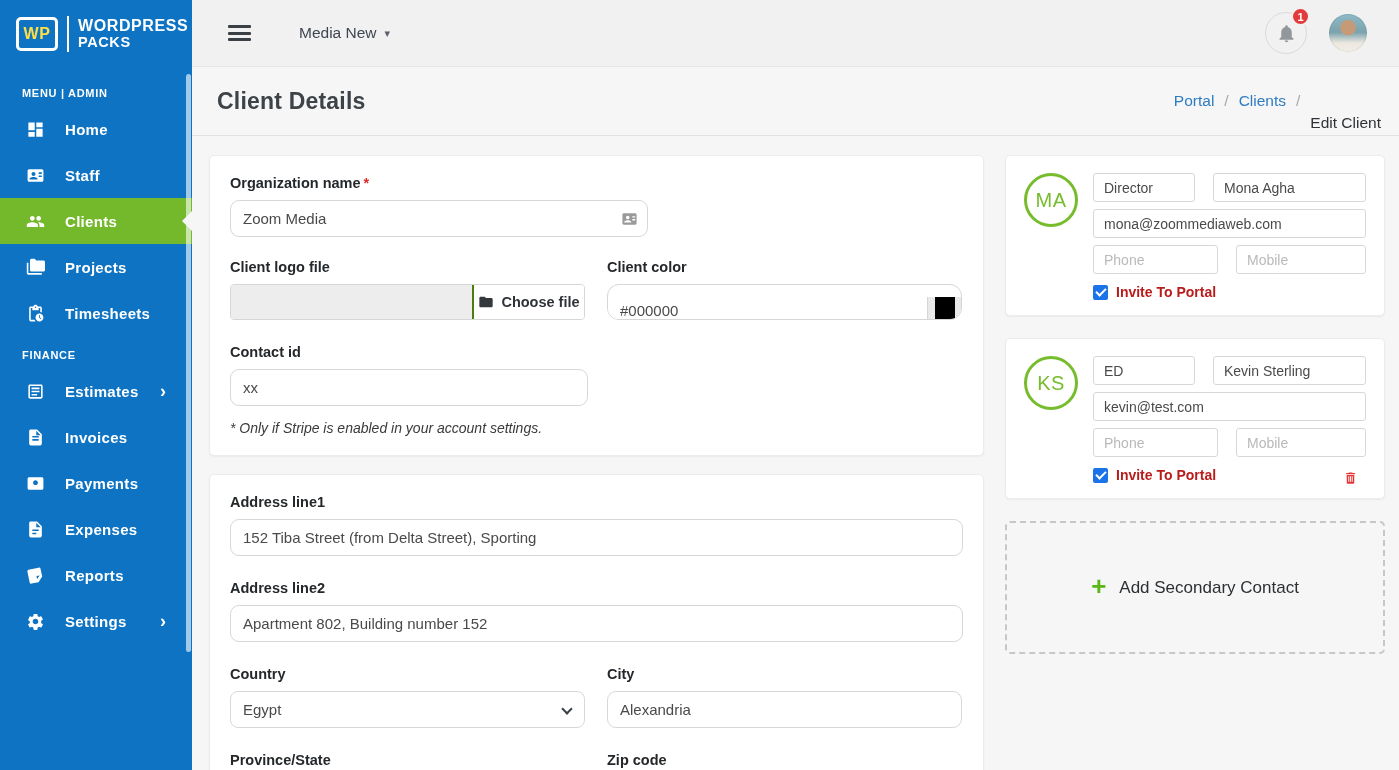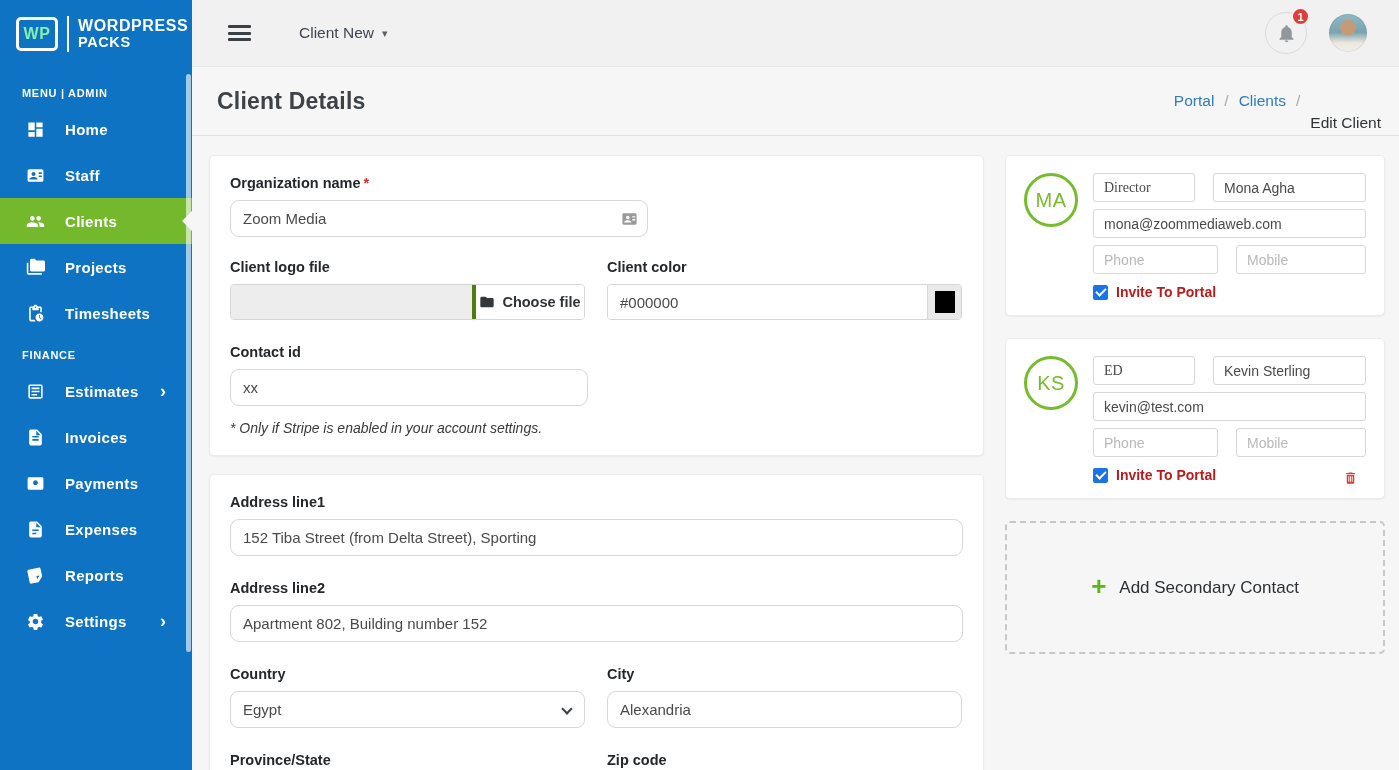--- a/index.html
+++ b/index.html
@@ -9,21 +9,21 @@
     font-family:"Liberation Sans", sans-serif; background:#f6f6f6;
   }
   
   .sidebar {
     position:absolute; left:0; top:0; width:192px; height:770px;
     background:#0d73c2; z-index:3;
   }
   .logo { height:68px; display:flex; align-items:center; padding-left:16px; gap:9px; }
   .logo-badge {
     width:42px; height:34px; border:3px solid #fff; border-radius:5px;
-    color:#86efac; font-weight:bold; font-size:16px; letter-spacing:.5px;
+    color:#fde047; font-weight:bold; font-size:16px; letter-spacing:.5px;
     display:flex; align-items:center; justify-content:center;
   }
   .logo-divider { width:2px; height:36px; background:#fff; }
   .logo-text { color:#fff; font-weight:bold; line-height:1.05; }
   .logo-line1 { font-size:16px; letter-spacing:.6px; }
   .logo-line2 { font-size:14.5px; letter-spacing:.6px; }
   .sb-scrollbar {
     position:absolute; right:1px; top:74px; width:5px; height:578px;
     background:rgba(255,255,255,.62); border-radius:3px; z-index:4;
   }
@@ -124,29 +124,29 @@
   .two-col { display:flex; gap:22px; }
   .col355 { width:355px; flex:none; }
   .gap22 { height:22px; } .gap24 { height:24px; }
   
   .file-control {
     display:flex; height:36px; border:1px solid #d6d6d6; border-radius:4px;
     overflow:hidden; cursor:pointer; width:355px;
   }
   .file-empty { flex:1; background:#ededed; }
   .file-btn {
-    width:112px; background:#fff; border-left:4px solid #4d7c0f;
+    width:112px; background:#fff; border-left:2px solid #4d7c0f;
     display:flex; align-items:center; justify-content:center; gap:7px;
     font-size:14.5px; font-weight:bold; color:#2f3338;
   }
   .file-btn svg { width:16px; height:16px; fill:#33383c; }
   
   .color-control {
-    display:flex; height:36px; border:1px solid #d6d6d6; border-radius:4px;
-    overflow:hidden; width:355px;
+    display:flex; height:36px; border:1px solid #d6d6d6; border-radius:12px;
+    overflow:hidden; width:355px;align-items:flex-end;
   }
   .color-text {
     flex:1; border:none; outline:none; padding:0 12px; font-size:15px; color:#4a4a4a;
     font-family:"Liberation Sans", sans-serif;
   }
   .color-swatch-seg {
     width:34px; background:#e9e9e9; border-left:1px solid #d6d6d6;
     display:flex; align-items:center; justify-content:center; cursor:pointer;
   }
   .color-swatch { width:20px; height:22px; background:#000; }
@@ -169,21 +169,21 @@
     display:flex; align-items:center; justify-content:center;
   }
   .c-fields { flex:1; }
   .c-row { display:flex; gap:18px; margin-bottom:7px; }
   .c-input {
     height:29px; border:1px solid #d8d8d8; border-radius:3px; padding:0 10px;
     font-size:14px; color:#4a4a4a; outline:none; width:100%;
     font-family:"Liberation Sans", sans-serif;
   }
   .c-input::placeholder { color:#b9b9b9; }
-  .cw102 { width:102px; flex:none;font-family:Liberation Serif, serif; }
+  .cw102 { width:102px; flex:none; }
   .cw125 { width:125px; flex:none; }
   .invite-row { display:flex; align-items:center; gap:8px; margin-top:10px; }
   .checkbox {
     position:relative; width:15px; height:15px; background:#1a73e8; border-radius:2px; cursor:pointer;
   }
   .checkbox::after {
     content:""; position:absolute; left:5px; top:1.5px; width:4px; height:8px;
     border-right:2px solid #fff; border-bottom:2px solid #fff; transform:rotate(45deg);
   }
   .invite-label { font-size:14px; font-weight:bold; color:#b91c1c; }
@@ -325,21 +325,21 @@
     <div class="sb-scrollbar"></div>
   </div>
 
   <div class="topbar">
     <div class="hamburger">
       <span></span>
         <span></span>
         <span></span>
     </div>
     <div class="quick-new">
-      <span>Client New</span>
+      <span>Media New</span>
       <span class="caret">▾</span>
     </div>
     <div class="tb-right">
       <div class="bell-wrap">
         <svg viewBox="0 0 24 24">
             <path d="M12 22c1.1 0 2-.9 2-2h-4c0 1.1.9 2 2 2zm6-6v-5c0-3.07-1.63-5.64-4.5-6.32V4a1.5 1.5 0 0 0-3 0v.68C7.63 5.36 6 7.92 6 11v5l-2 2v1h16v-1l-2-2z"></path>
           </svg>
         <div class="bell-badge">1</div>
       </div>
       <div class="avatar"></div>

